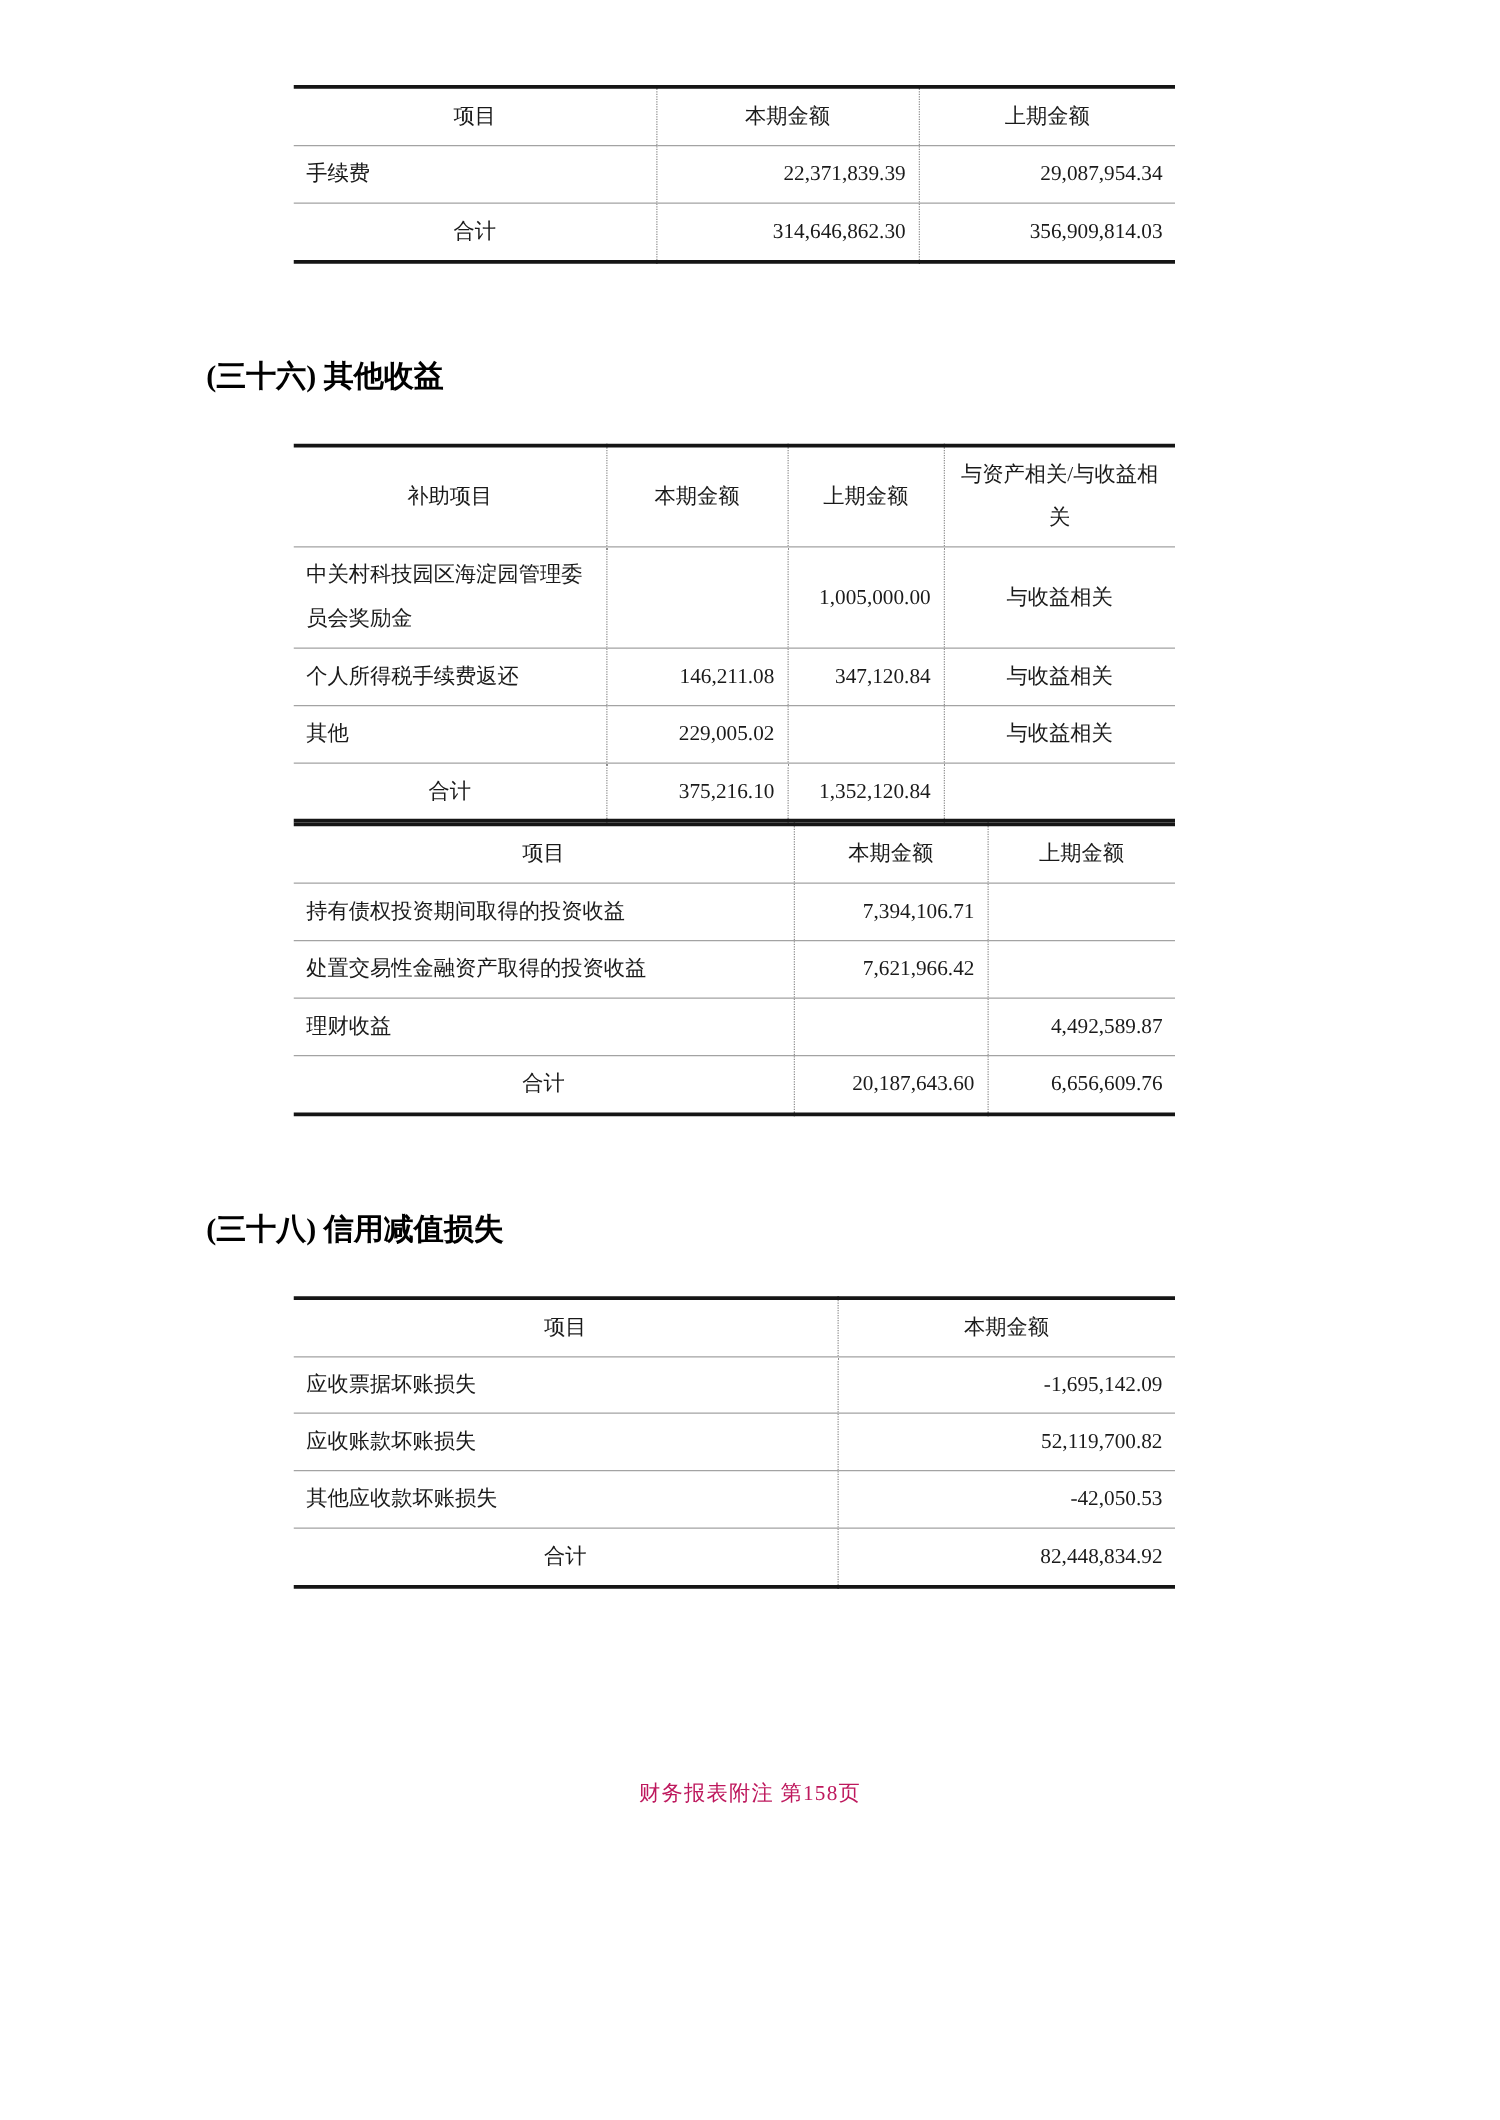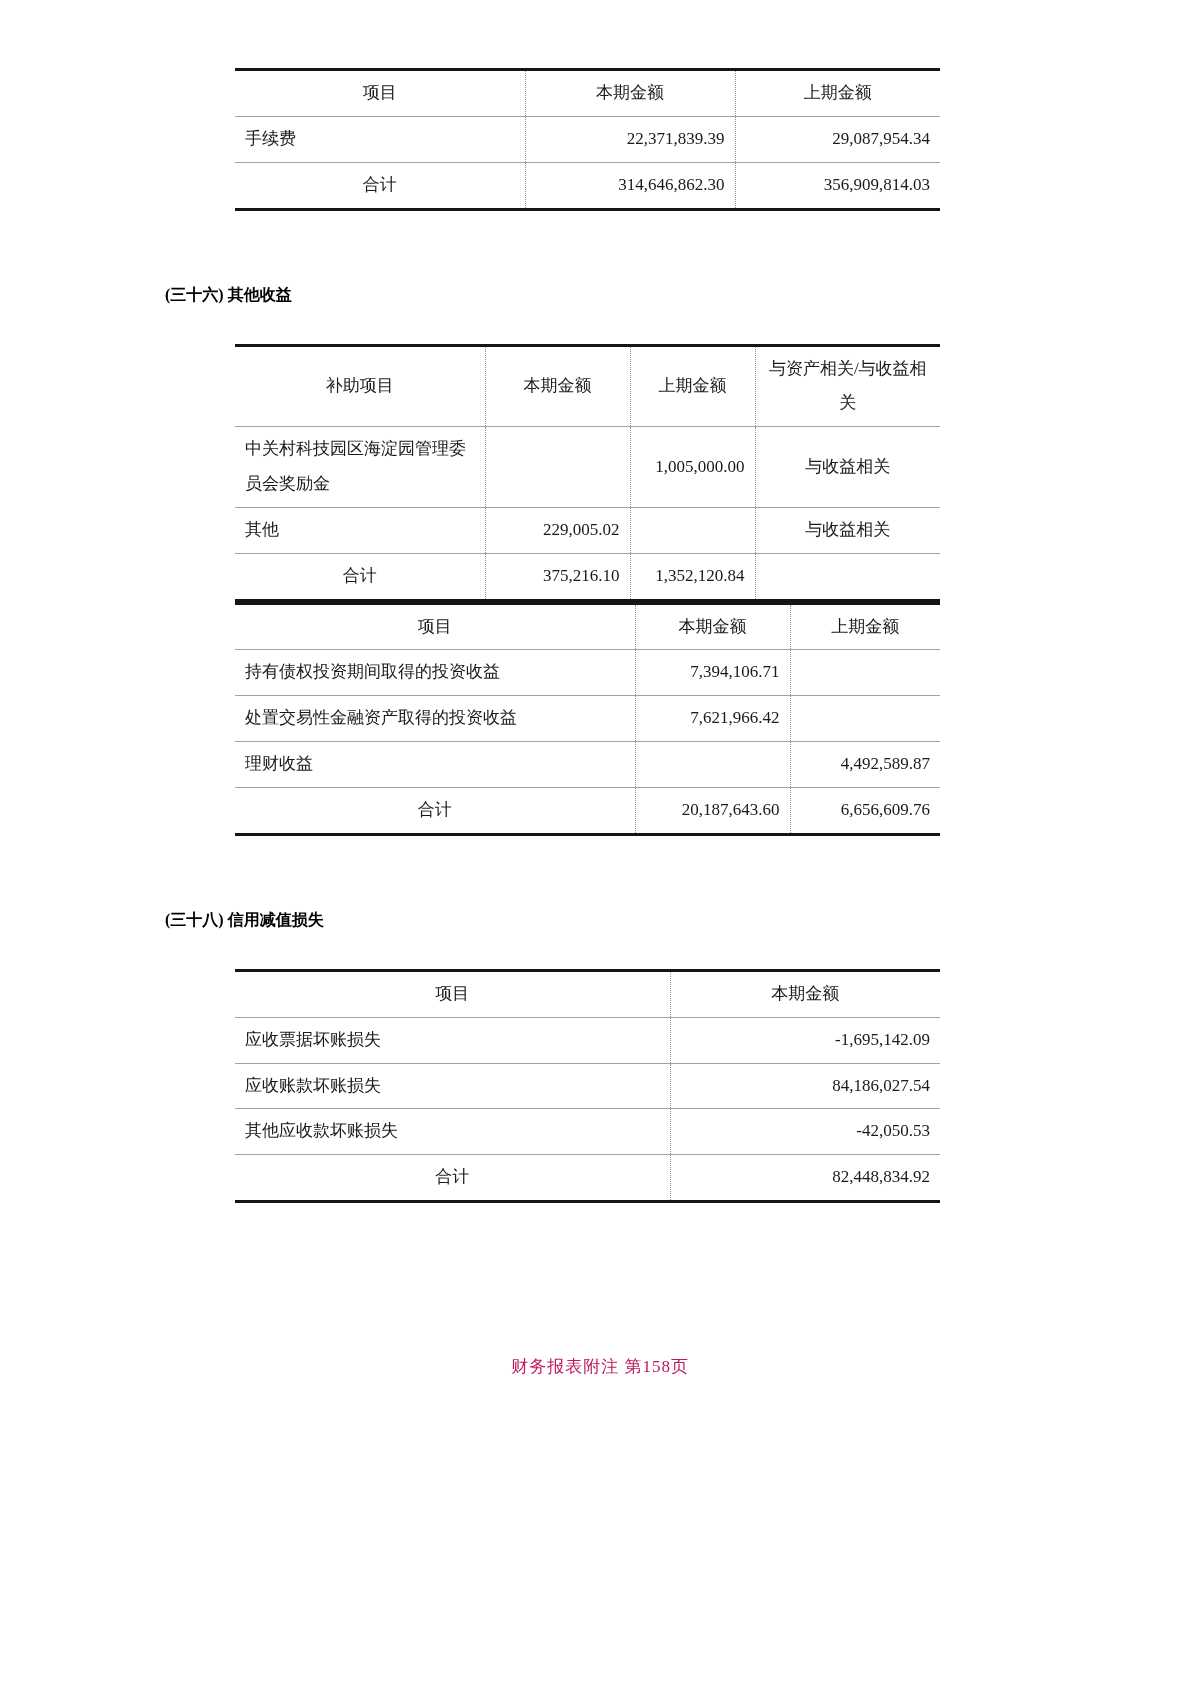--- a/index.html
+++ b/index.html
@@ -30,21 +30,21 @@
     overflow: hidden;
     vertical-align: middle;
   }
   table.fin tr:last-child td { border-bottom: none; }
   table.fin th + th, table.fin td + td { border-left: 1px dotted #8f8f8f; }
   .c { text-align: center; }
   .l { text-align: left; }
   .r { text-align: right; }
 
   h2.sec {
-    font-size: 16px;
+    font-size: 24px;
     font-weight: bold;
     color: #000;
     margin: 74px 0 38px 165px;
     font-family: "Liberation Serif", "DejaVu Serif", serif;
   }
 
   .footer {
     margin-top: 152px;
     text-align: center;
     font-size: 17px;
@@ -102,20 +102,26 @@
       </tr>
     </thead>
     <tbody>
       <tr>
         <td class="l">中关村科技园区海淀园管理委员会奖励金</td>
         <td class="r"></td>
         <td class="r">1,005,000.00</td>
         <td class="c">与收益相关</td>
       </tr>
       <tr>
+        <td class="l">个人所得税手续费返还</td>
+        <td class="r">146,211.08</td>
+        <td class="r">347,120.84</td>
+        <td class="c">与收益相关</td>
+      </tr>
+      <tr>
         <td class="l">其他</td>
         <td class="r">229,005.02</td>
         <td class="r"></td>
         <td class="c">与收益相关</td>
       </tr>
       <tr>
         <td class="c">合计</td>
         <td class="r">375,216.10</td>
         <td class="r">1,352,120.84</td>
         <td class="c"></td>
@@ -174,21 +180,21 @@
         <th class="c">本期金额</th>
       </tr>
     </thead>
     <tbody>
       <tr>
         <td class="l">应收票据坏账损失</td>
         <td class="r">-1,695,142.09</td>
       </tr>
       <tr>
         <td class="l">应收账款坏账损失</td>
-        <td class="r">84,186,027.54</td>
+        <td class="r">52,119,700.82</td>
       </tr>
       <tr>
         <td class="l">其他应收款坏账损失</td>
         <td class="r">-42,050.53</td>
       </tr>
       <tr>
         <td class="c">合计</td>
         <td class="r">82,448,834.92</td>
       </tr>
     </tbody>

